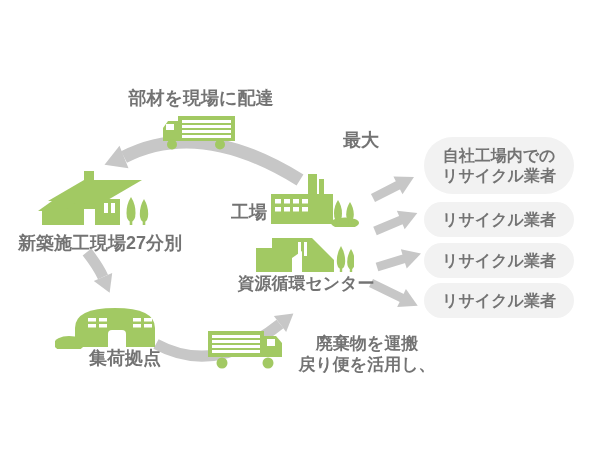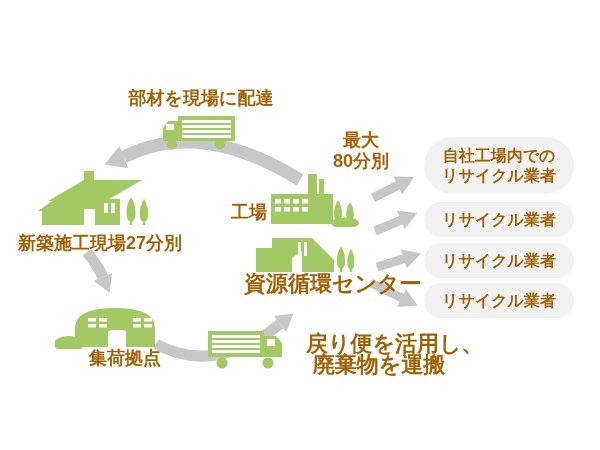--- a/index.html
+++ b/index.html
@@ -1,22 +1,22 @@
 <!DOCTYPE html>
 <html><head>
 <meta charset="utf-8">
 <style>
   html,body{margin:0;padding:0;background:#ffffff;}
   #stage{
     position:relative;width:600px;height:450px;background:#ffffff;overflow:hidden;
     font-family:"Liberation Sans","DejaVu Sans",sans-serif;
-    font-weight:bold;color:#a16207;
+    font-weight:bold;color:#737373;
   }
   .lbl{position:absolute;text-align:center;line-height:21px;font-size:18px;letter-spacing:0px;white-space:nowrap;}
-  .lbl.small{font-size:22px;margin-left:12px;}
+  .lbl.small{font-size:17px;}
   svg{position:absolute;display:block;}
   .pill{
     position:absolute;left:424px;width:150px;background:#f2f2f2;
     display:flex;flex-direction:column;align-items:center;justify-content:center;
     font-size:16px;line-height:20px;border-radius:30px;text-align:center;
   }
 </style>
 </head>
 <body>
 
@@ -178,26 +178,25 @@
   <div class="lbl" style="left:12px;top:233px;width:176px;z-index:3">新築施工現場27分別</div>
 
   <div class="lbl" style="left:85px;top:348px;width:80px;z-index:3">集荷拠点</div>
 
   <div class="lbl" style="left:227px;top:202px;width:44px;z-index:3">工場</div>
 
   <div class="lbl small" style="left:232px;top:273px;width:148px;z-index:3">資源循環センター</div>
 
   <div class="lbl" style="left:321px;top:130px;width:80px;z-index:3">
     <span style="display:block">最大</span>
-    <span style="display:block">80分別</span>
   </div>
 
   <div class="lbl small" style="left:294px;top:333px;width:146px;z-index:3">
+    <span style="display:block">廃棄物を運搬</span>
     <span style="display:block">戻り便を活用し、</span>
-    <span style="display:block">廃棄物を運搬</span>
   </div>
 
   <div class="pill" style="top:137px;height:57px;z-index:3">
     <span>自社工場内での</span>
     <span>リサイクル業者</span>
   </div>
   <div class="pill" style="top:202px;height:35px;z-index:3">
     <span>リサイクル業者</span>
   </div>
   <div class="pill" style="top:243px;height:35px;z-index:3">

